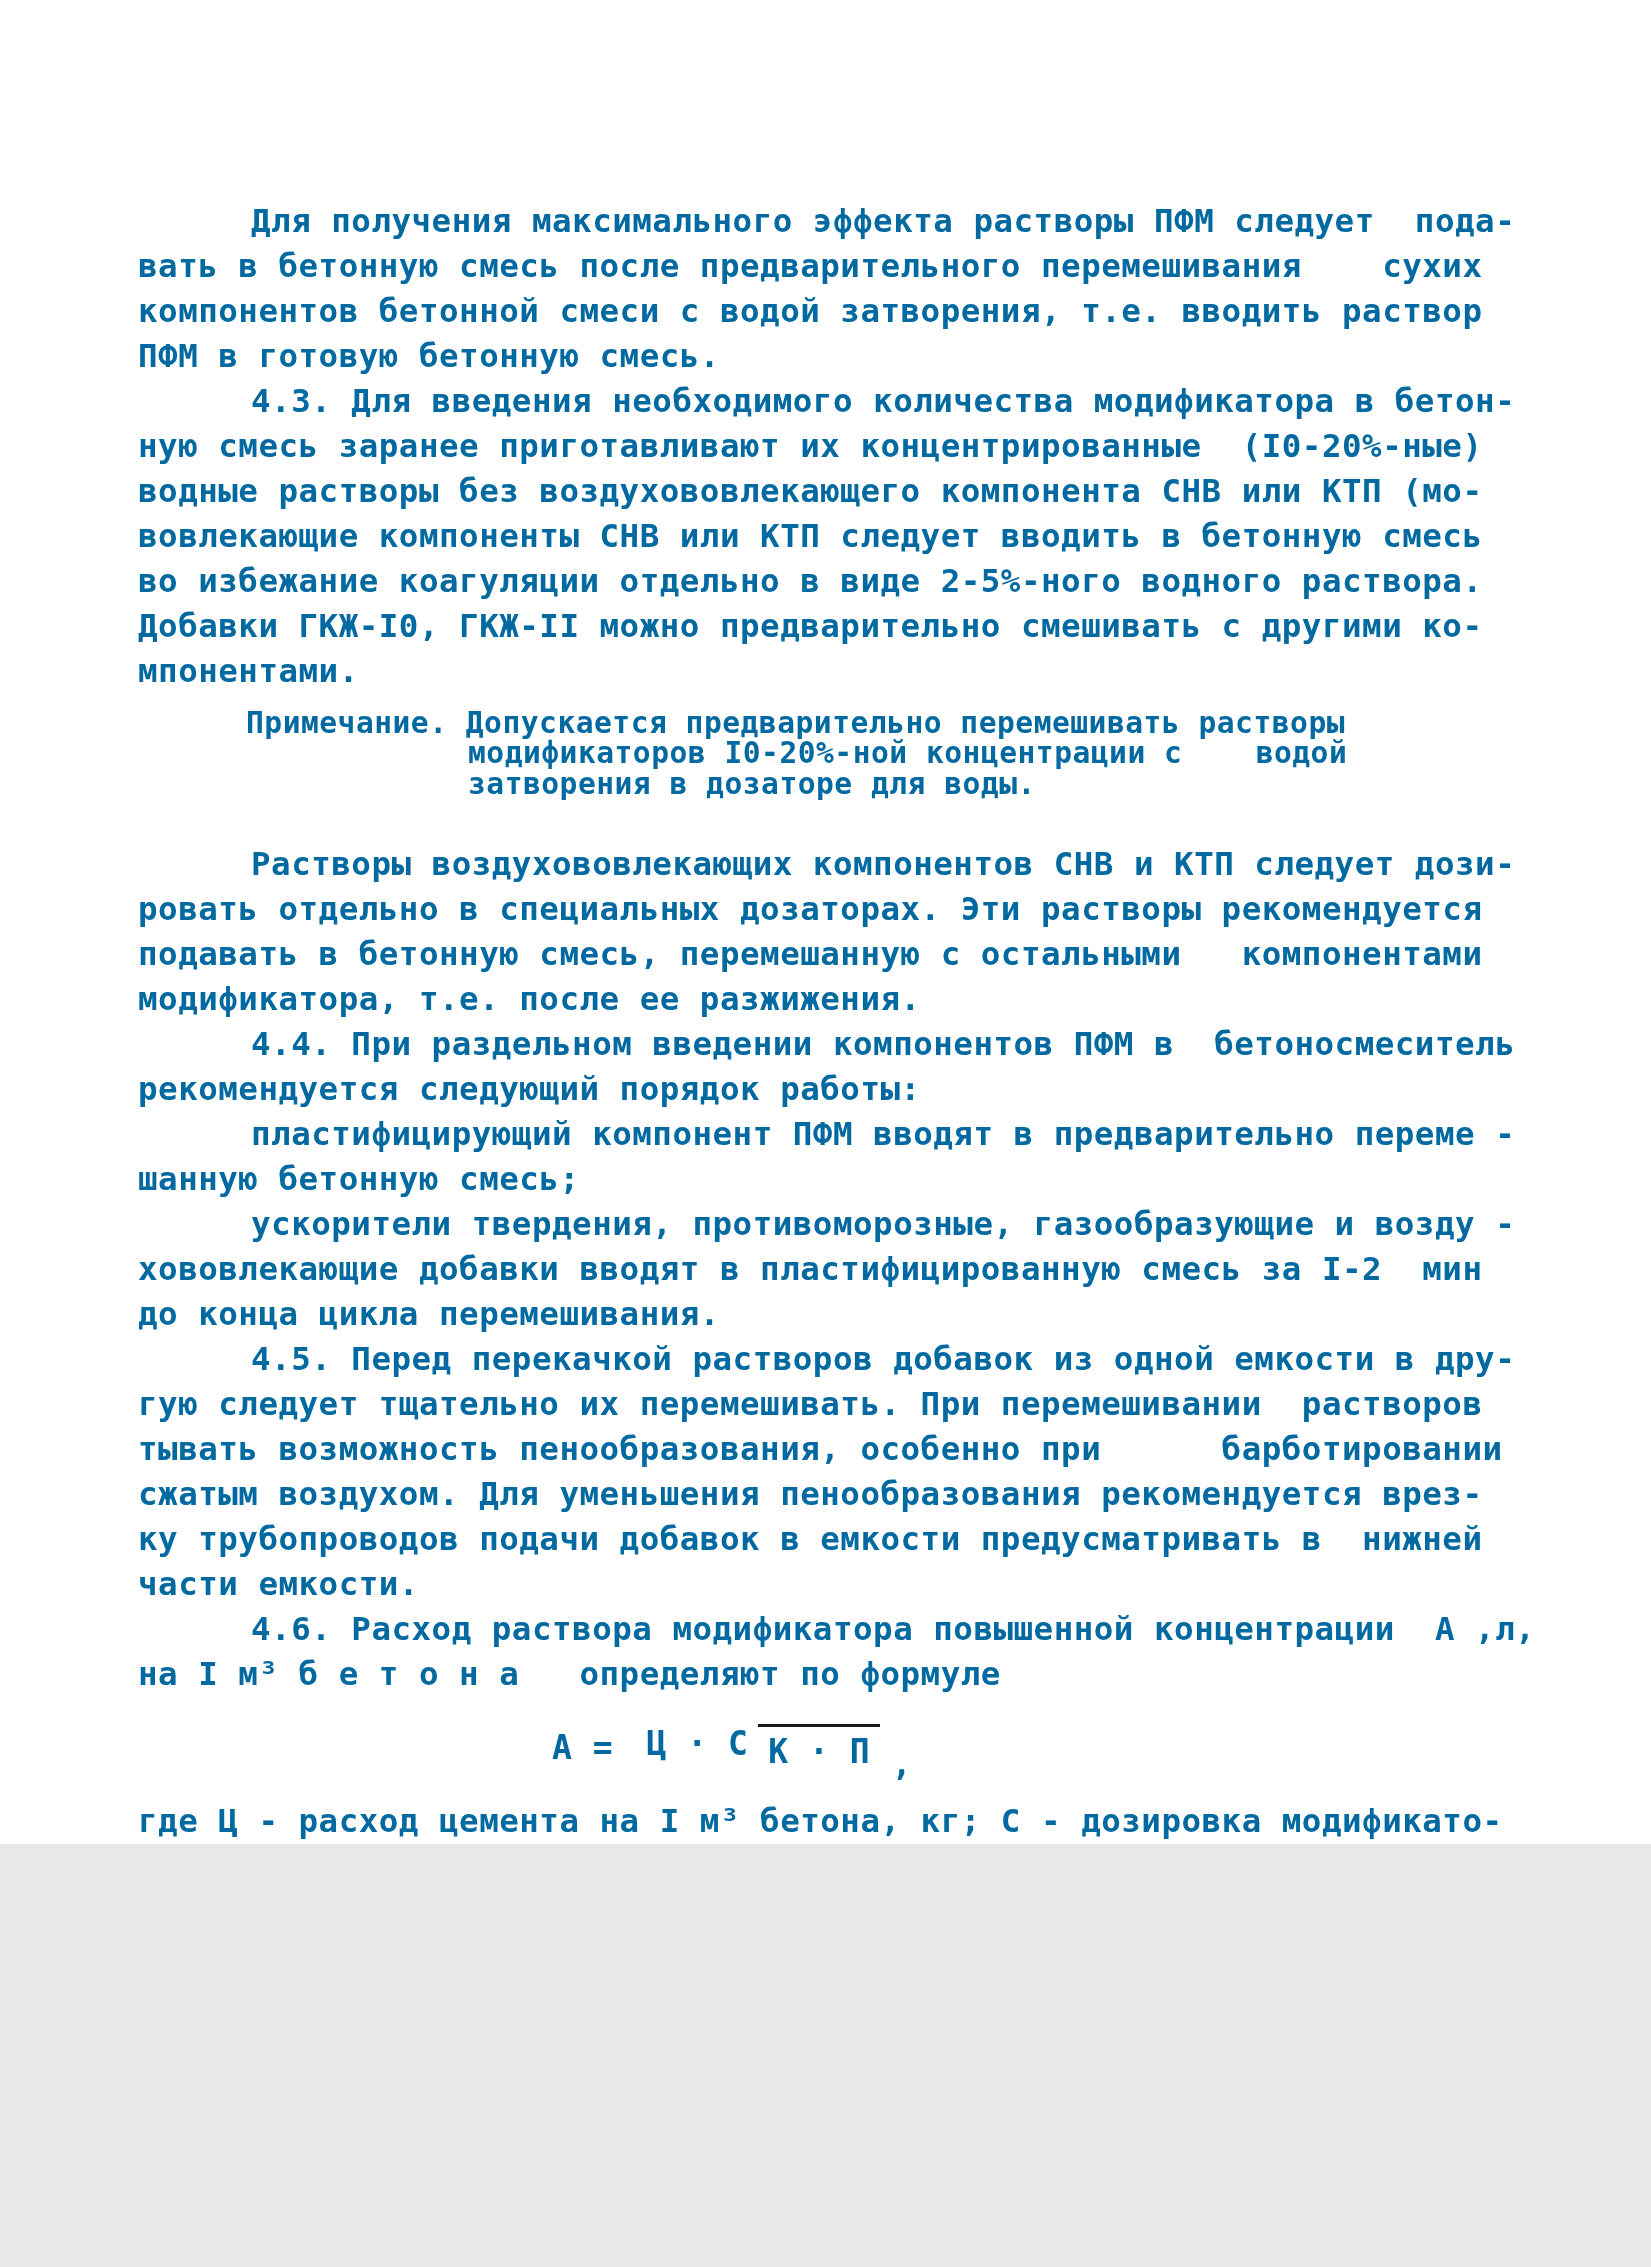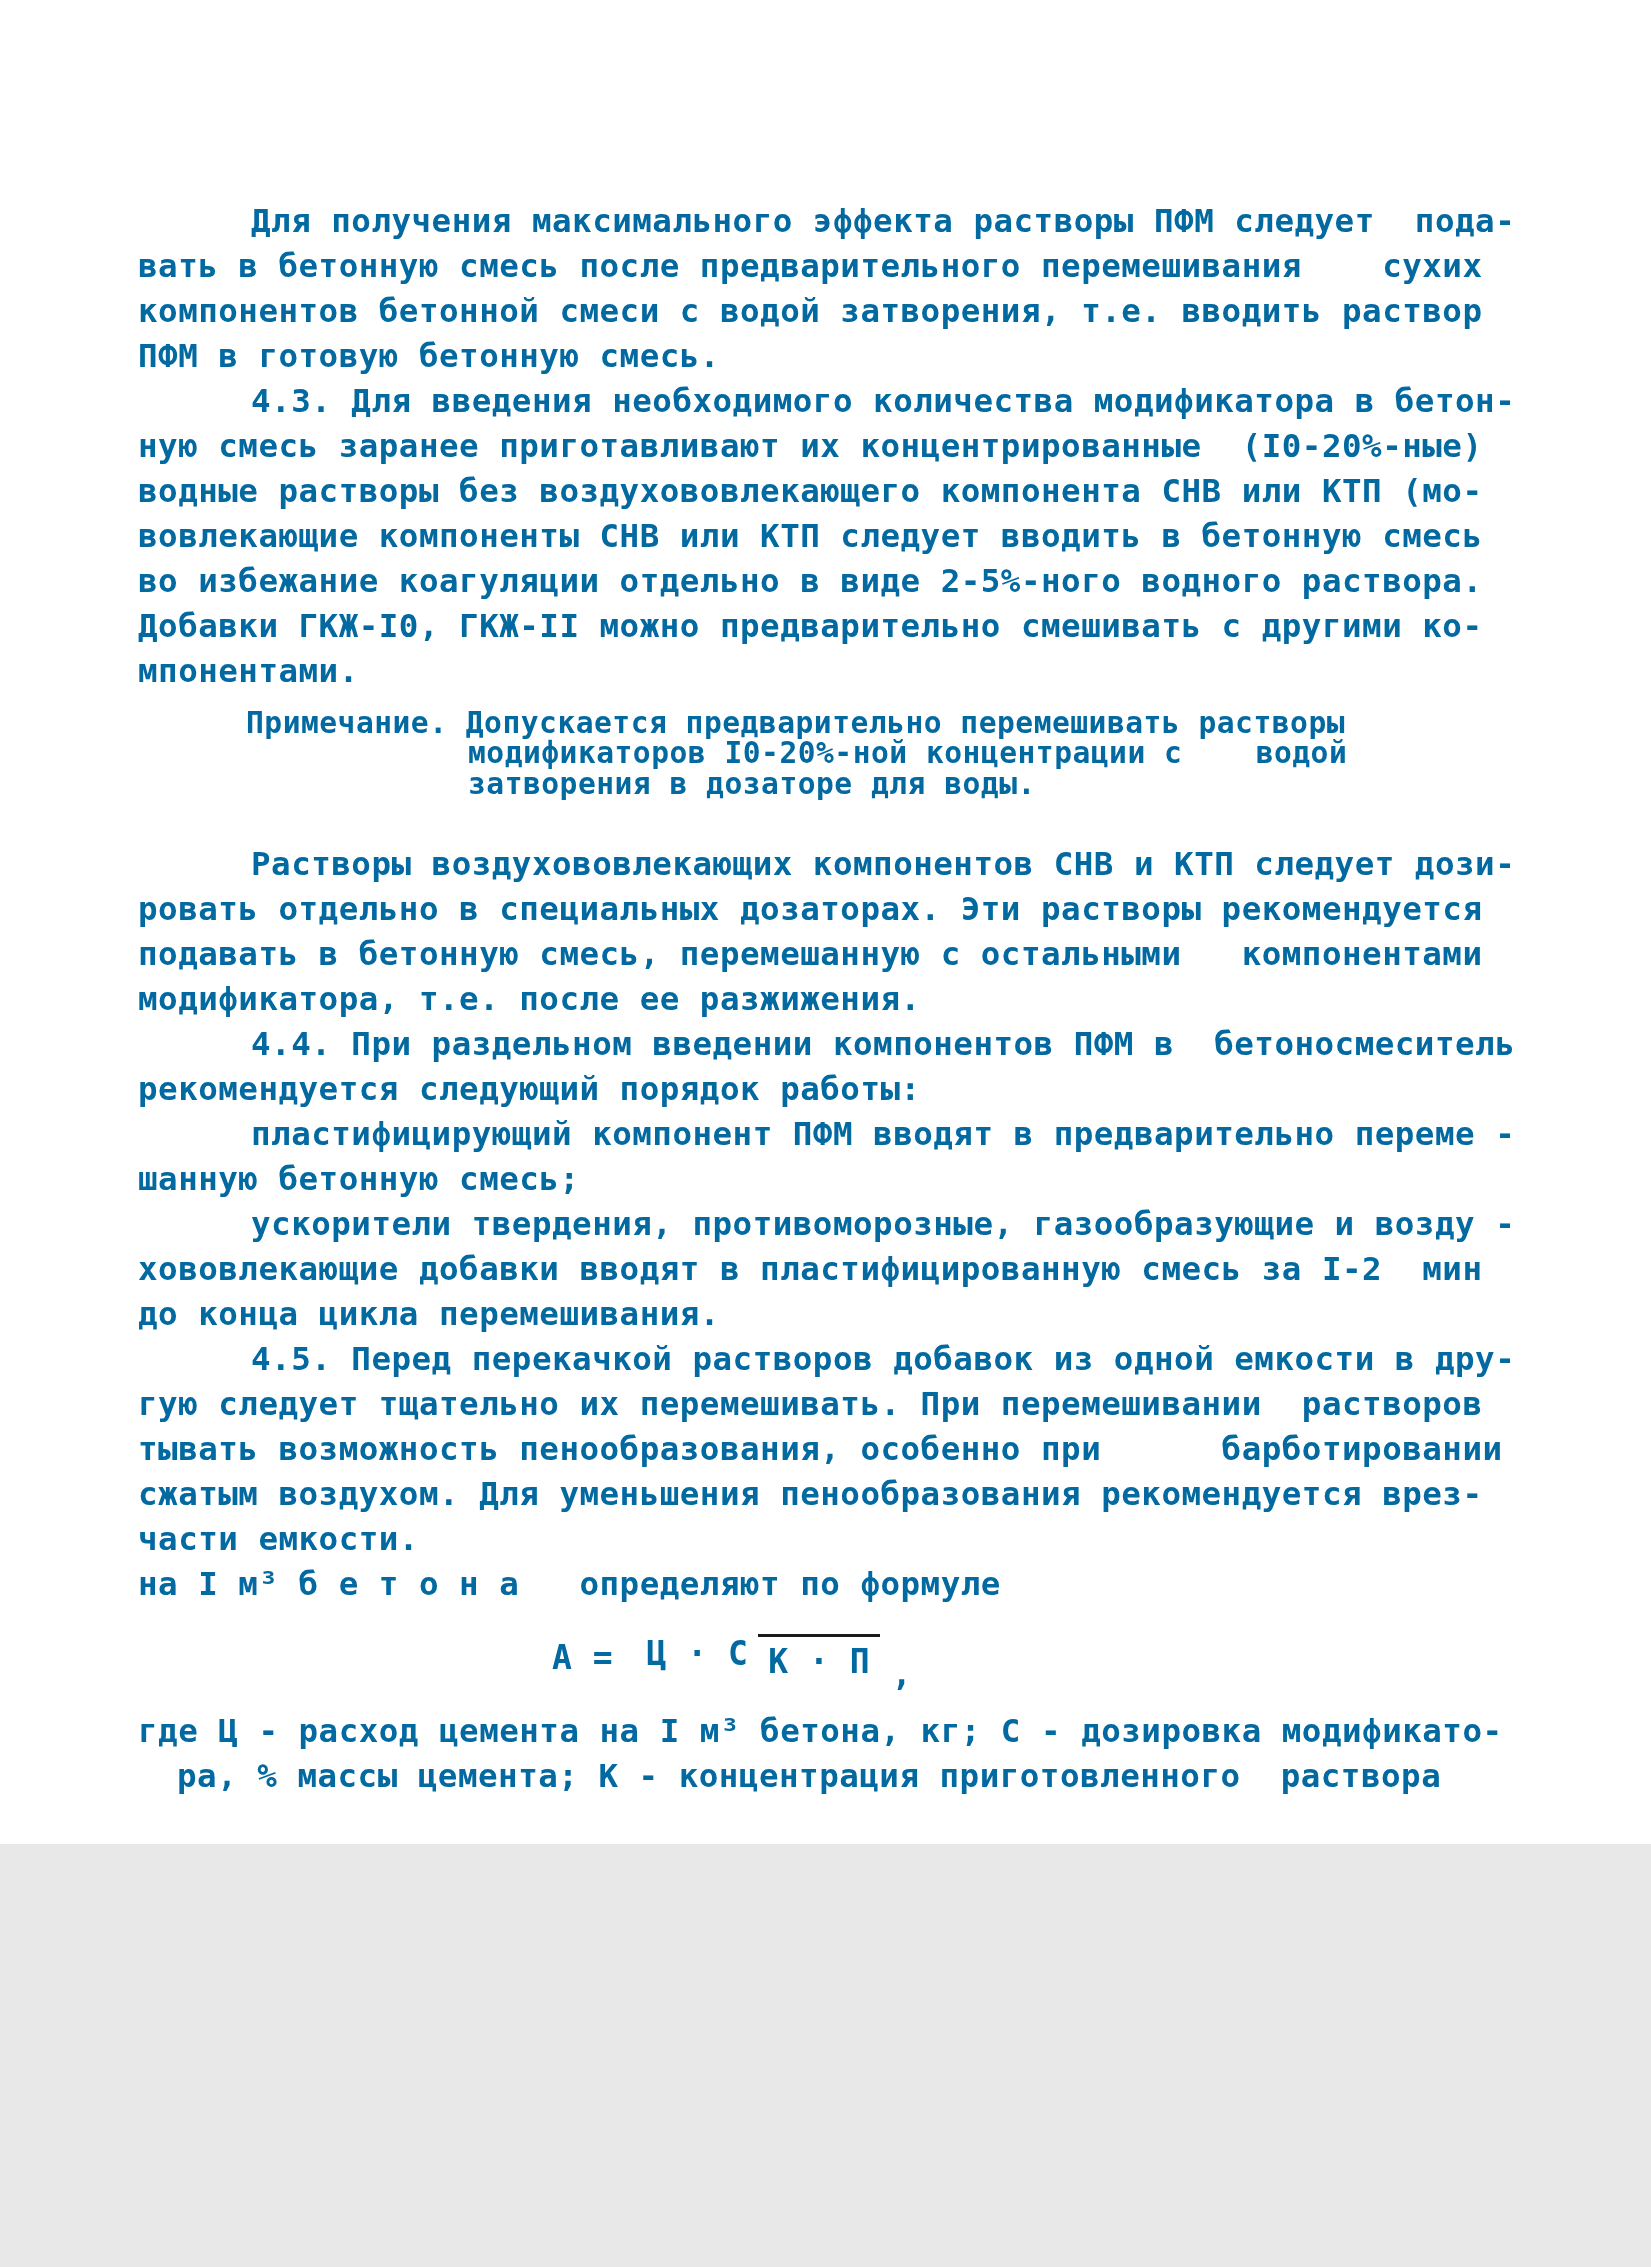--- a/index.html
+++ b/index.html
@@ -93,21 +93,23 @@
         <div class="line">рекомендуется следующий порядок работы:</div>
         <div class="line ind">пластифицирующий компонент ПФМ вводят в предварительно переме -</div>
         <div class="line">шанную бетонную смесь;</div>
         <div class="line ind">ускорители твердения, противоморозные, газообразующие и возду -</div>
         <div class="line">хововлекающие добавки вводят в пластифицированную смесь за I-2  мин</div>
         <div class="line">до конца цикла перемешивания.</div>
         <div class="line ind">4.5. Перед перекачкой растворов добавок из одной емкости в дру-</div>
         <div class="line">гую следует тщательно их перемешивать. При перемешивании  растворов</div>
         <div class="line">тывать возможность пенообразования, особенно при      барботировании</div>
         <div class="line">сжатым воздухом. Для уменьшения пенообразования рекомендуется врез-</div>
+        <div class="line">ку трубопроводов подачи добавок в емкости предусматривать в  нижней</div>
         <div class="line">части емкости.</div>
+        <div class="line ind">4.6. Расход раствора модификатора повышенной концентрации  А ,л,</div>
         <div class="line">на I м³ б е т о н а   определяют по формуле</div>
       </div>
 
     <div class="formula">
       <span class="f-lhs">А =</span>
       <span class="frac">
         <span class="num">Ц · С</span>
         <span class="den">К · П</span>
       </span>
       <span class="f-tail">,</span>

